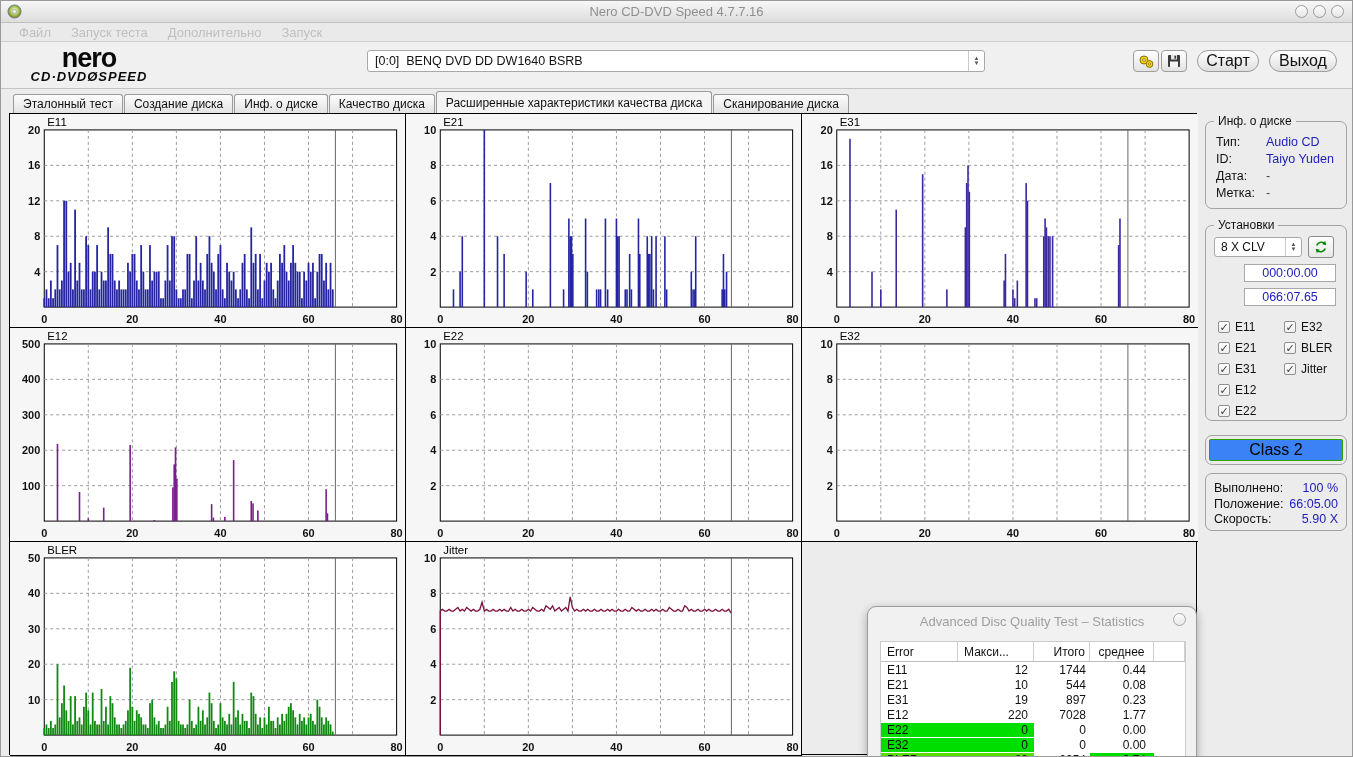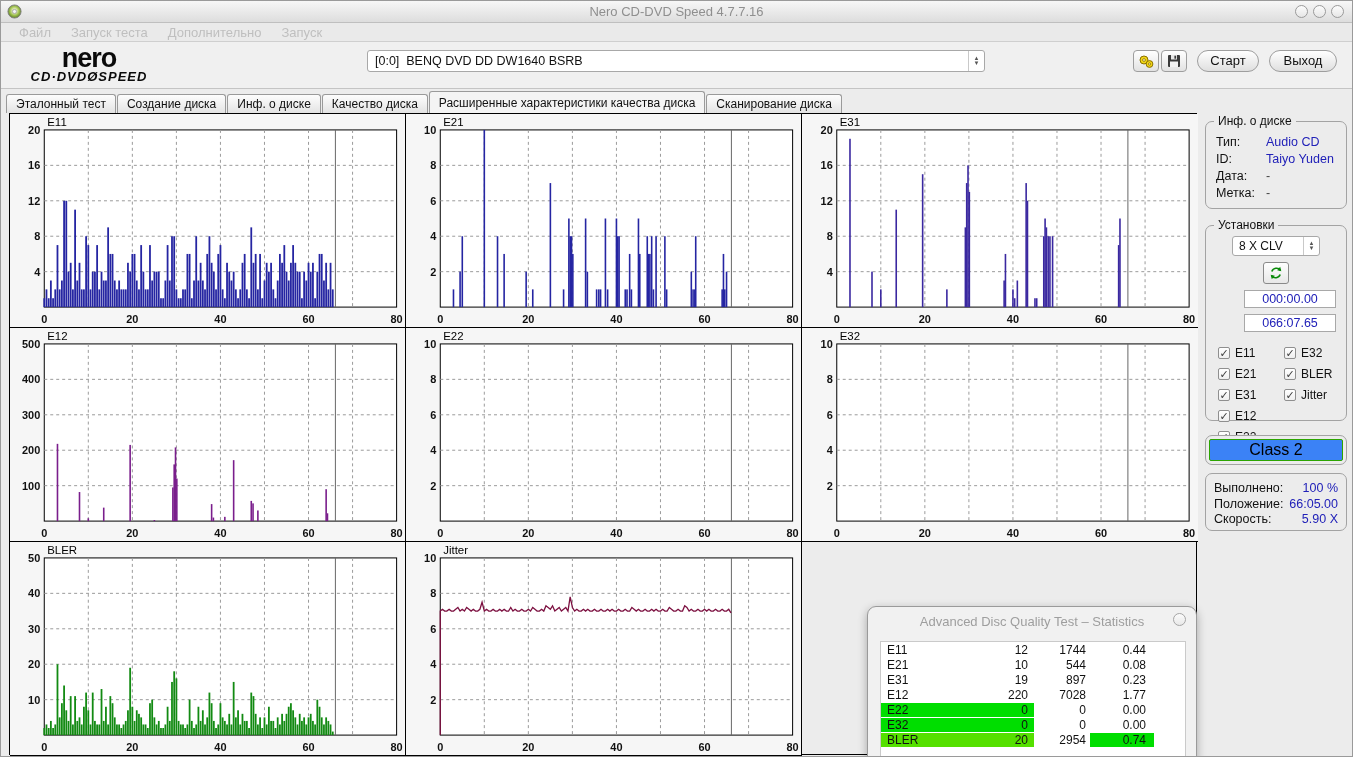--- a/index.html
+++ b/index.html
@@ -22,26 +22,26 @@
   #logo { position:absolute; left:8px; top:4px; width:160px; text-align:center; color:#0A0A0A; }
   #logo .l1 { font-size:27px; font-weight:800; letter-spacing:-1px; line-height:24px; }
   #logo .l2 { font-size:13px; font-weight:800; font-style:italic; letter-spacing:1px; line-height:13px; }
   #drive-combo { position:absolute; left:366px; top:8px; width:618px; height:22px; background:#FFF; border:1px solid #A8A8A8; border-radius:3px; display:flex; align-items:center; }
   #drive-combo .txt { flex:1; font-size:12.5px; padding-left:7px; white-space:pre; color:#111; }
   .spinner { width:16px; height:100%; border-left:1px solid #C9C9C9; display:flex; flex-direction:column; align-items:center; justify-content:center; color:#555; }
   .spinner span { font-size:6px; line-height:5px; }
   .tool-btn { position:absolute; top:8px; width:26px; height:22px; border:1px solid #9E9E9E; border-radius:4px; background:linear-gradient(#FFFFFF,#E2E2E2); display:flex; align-items:center; justify-content:center; }
   #btn-gears { left:1132px; }
   #btn-save { left:1160px; }
-  .cmd-btn { position:absolute; top:8px; height:22px; border:1px solid #9E9E9E; border-radius:11px; background:linear-gradient(#FFFFFF,#DFDFDF); font-size:13px; color:#111; text-align:center; line-height:20px; }
+  .cmd-btn { position:absolute; top:8px; height:22px; border:1px solid #9E9E9E; border-radius:11px; background:linear-gradient(#FFFFFF,#DFDFDF); font-size:16px; color:#111; text-align:center; line-height:20px; }
   #btn-start { left:1196px; width:62px; }
   #btn-exit { left:1268px; width:68px; }
 
   
-  #tabbar { height:24px; padding-left:5px; display:flex; align-items:flex-end; background:#ECECEC; }
+  #tabbar { height:24px; padding-left:12px; display:flex; align-items:flex-end; background:#ECECEC; }
   .tab { height:19px; padding:2px 9px 0; margin-right:1px; font-size:12px; color:#111; background:linear-gradient(#FDFDFD,#E3E3E3); border:1px solid #9A9A9A; border-radius:3px 3px 0 0; border-bottom:none; white-space:nowrap; }
   .tab.active { height:22px; background:#F4F4F4; padding-top:4px; }
 
   
   #main { position:absolute; left:0; top:112px; width:1353px; height:645px; }
   #chart-grid { position:absolute; left:8px; top:0; width:1188px; height:642px; display:grid; grid-template-columns:repeat(3,396px); grid-template-rows:repeat(3,214px); border:1px solid #000; }
   .cell { position:relative; background:#F6F6F6; border-right:1px solid #000; border-bottom:1px solid #000; overflow:hidden; }
   .cell:nth-child(3n) { border-right:none; }
   .cell.empty { background:transparent; border:none; }
   .cell svg { display:block; }
@@ -49,21 +49,21 @@
   
   #sidebar { position:absolute; left:1204px; top:4px; width:142px; }
   .groupbox { position:relative; border:1px solid #A3A3A3; border-radius:7px; background:#ECECEC; }
   .legend { position:absolute; top:-8px; left:8px; background:#ECECEC; padding:0 4px; font-size:12px; color:#111; }
   #disc-info { height:88px; margin-top:4px; padding:12px 8px 4px 10px; }
   .info-row { display:flex; font-size:12.5px; line-height:17px; }
   .info-row .lbl { width:50px; color:#111; }
   .info-row .val { color:#444; }
   .info-row .val.blue { color:#2121B8; }
   #settings { height:196px; margin-top:16px; padding:10px 8px 4px 8px; }
-  #speed-row { display:flex; gap:6px; align-items:center;flex-direction:column; }
+  #speed-row { display:flex; gap:6px; align-items:center; }
   #speed-combo { width:88px; height:20px; background:#FFF; border:1px solid #A8A8A8; border-radius:3px; display:flex; align-items:center; }
   #speed-combo .txt { flex:1; font-size:12px; padding-left:6px; color:#111; }
   #refresh-btn { width:26px; height:22px; border:1px solid #8A8A8A; border-radius:3px; background:linear-gradient(#FFF,#E8E8E8); display:flex; align-items:center; justify-content:center; }
   .time-field { width:92px; height:18px; margin:6px 2px 0 auto; background:#FFF; border:1px solid #A8A8A8; font-size:12.5px; color:#2121B8; text-align:center; line-height:16px; }
   #check-cols { position:relative; margin-top:10px; height:108px; }
   .check-col { position:absolute; top:0; }
   #check-col-left { left:4px; }
   #check-col-right { left:70px; }
   .check-item { display:flex; align-items:center; height:21px; gap:5px; }
   .cb { width:12px; height:12px; border:1px solid #8F8F8F; border-radius:2px; background:linear-gradient(#FFF,#EFEFEF); font-size:11px; line-height:10px; color:#3C3C3C; text-align:center; }
@@ -857,20 +857,27 @@
               <span class="val">5.90 X</span>
             </div>
           </div>
       </div>
     </div>
 
     <div id="dialog">
       <div id="dlg-title">Advanced Disc Quality Test – Statistics</div>
       <div id="dlg-circle"></div>
       <div id="dlg-table">
+          <div class="thead">
+            <div class="hc c0">Error</div>
+            <div class="hc c1">Макси...</div>
+            <div class="hc c2">Итого</div>
+            <div class="hc c3">среднее</div>
+            <div class="hc c4"></div>
+          </div>
           <div class="trow">
             <div class="c0">E11</div>
             <div class="c1">12</div>
             <div class="c2">1744</div>
             <div class="c3">0.44</div>
             <div class="c4"></div>
           </div>
           <div class="trow">
             <div class="c0">E21</div>
             <div class="c1">10</div>

